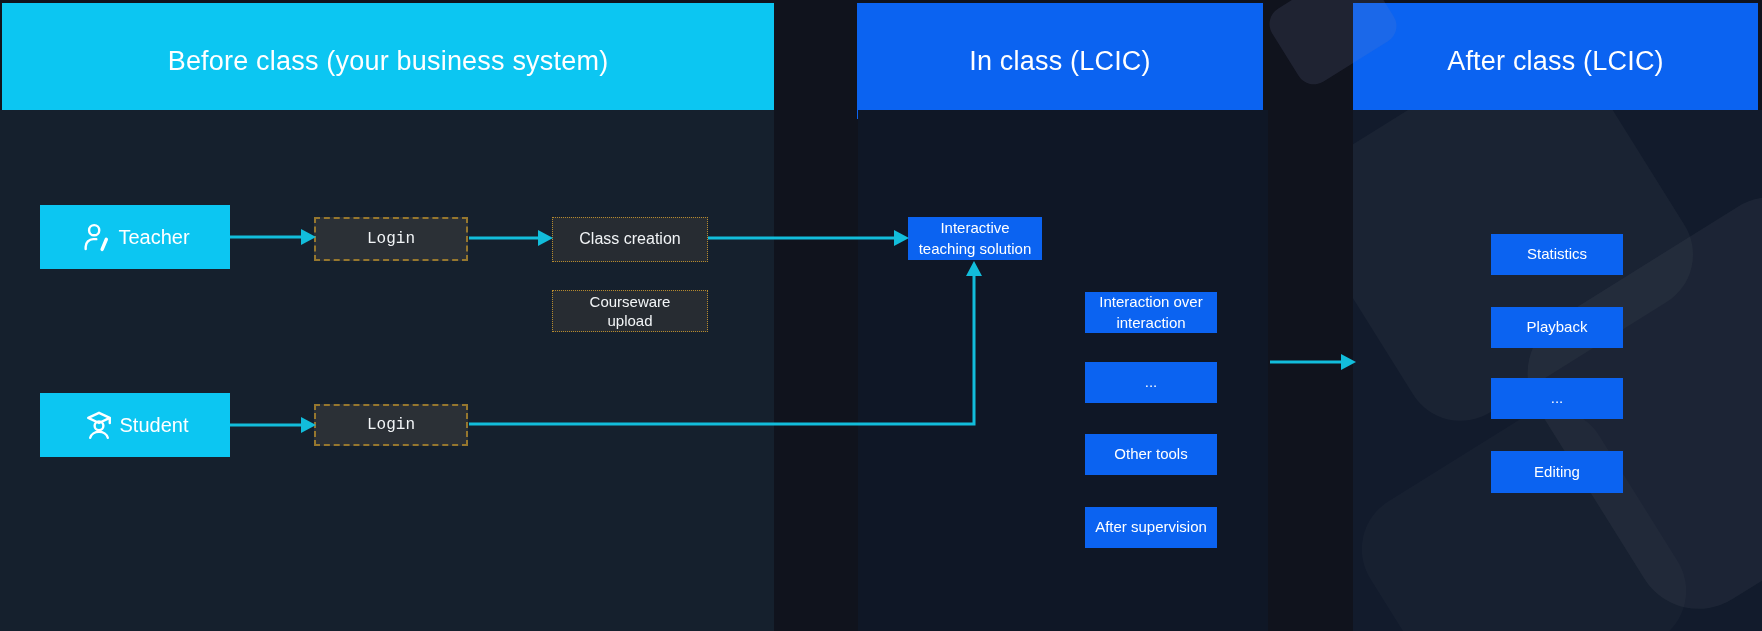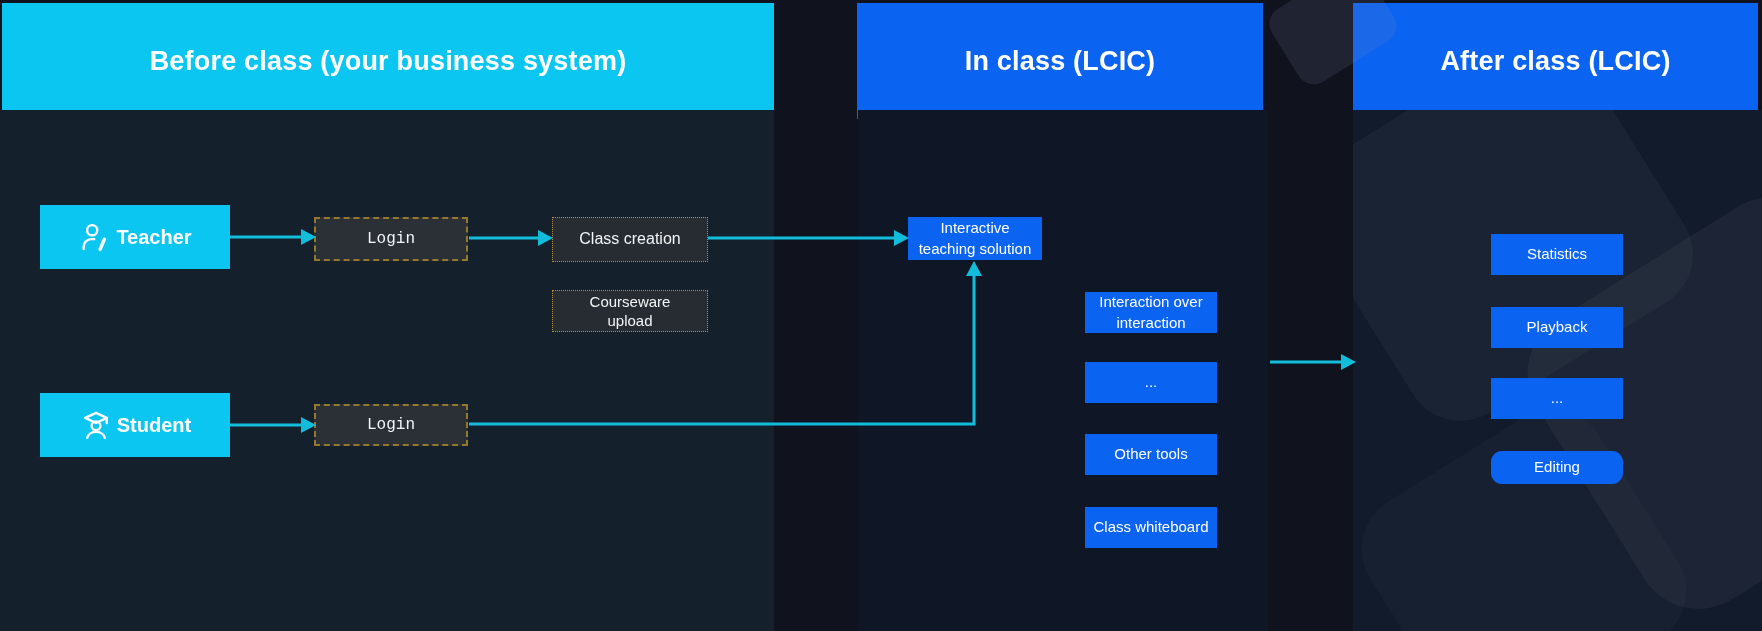--- a/index.html
+++ b/index.html
@@ -1,21 +1,21 @@
 <!DOCTYPE html>
 <html><head>
 <meta charset="utf-8">
 <style>
   html,body{margin:0;padding:0;background:#10131d;}
   body{width:1762px;height:631px;overflow:hidden;font-family:"Liberation Sans",sans-serif;}
   .stage{position:relative;width:1762px;height:631px;background:#10131d;overflow:hidden;}
 
   
   .hdr{position:absolute;top:3px;height:116px;display:flex;align-items:center;justify-content:center;
-       color:#ffffff;font-size:27px;font-weight:700;letter-spacing:.2px;}
+       color:#ffffff;font-size:27px;font-weight:400;letter-spacing:.2px;}
   .hdr-before{left:2px;width:772px;background:#0cc6f2;}
   .hdr-in{left:857px;width:406px;background:#0b63f1;}
   .hdr-after{left:1353px;width:405px;background:#0b63f1;}
 
   
   .panel{position:absolute;top:110px;height:521px;}
   .panel-left{left:0;width:774px;background:#15202d;}
   .panel-mid{left:858px;width:410px;background:#0f1726;}
   .panel-right{left:1353px;width:409px;background:#121b2c;overflow:hidden;}
 
@@ -23,21 +23,21 @@
   .deco-1{left:-14px;top:-30px;width:320px;height:300px;border-radius:56px;transform:rotate(-32deg);}
   .deco-2{left:212px;top:128px;width:340px;height:330px;border-radius:64px;transform:rotate(-32deg);background:rgba(255,255,255,.045);}
   .deco-3{left:36px;top:330px;width:270px;height:260px;border-radius:56px;transform:rotate(-32deg);background:rgba(255,255,255,.025);}
   .deco-top{position:absolute;left:1277px;top:-18px;width:112px;height:86px;border-radius:18px;
             transform:rotate(-32deg);background:rgba(130,136,185,.14);}
 
   
   .node{position:absolute;display:flex;align-items:center;justify-content:center;
         text-align:center;color:#ffffff;box-sizing:border-box;}
 
-  .cyan-node{background:#0cc6f2;font-size:20px;font-weight:700;gap:4px;}
+  .cyan-node{background:#0cc6f2;font-size:20px;font-weight:400;gap:4px;}
   .n-teacher{left:40px;top:205px;width:190px;height:64px;}
   .n-student{left:40px;top:393px;width:190px;height:64px;}
   .cyan-node .icon{display:flex;align-items:center;}
 
   .dash-node{background:#2b3036;border:2px dashed #96772e;font-size:16px;color:#f2f5f7;font-family:Liberation Mono, monospace;}
   .n-login-t{left:314px;top:217px;width:154px;height:44px;}
   .n-login-s{left:314px;top:404px;width:154px;height:42px;}
 
   .dot-node{background:#272c32;border:1px dotted #b58a2e;font-size:16px;color:#f2f5f7;line-height:1.3;}
   .n-create{left:552px;top:217px;width:156px;height:45px;}
@@ -46,21 +46,21 @@
   .blue-node{background:#0b63f1;font-size:15px;line-height:1.35;padding:0 2px;}
   .n-its{left:908px;top:217px;width:134px;height:43px;}
   .n-av{left:1084px;top:217px;width:134px;height:43px;}
   .n-iow{left:1085px;top:292px;width:132px;height:41px;}
   .n-dots-mid{left:1085px;top:362px;width:132px;height:41px;}
   .n-other{left:1085px;top:434px;width:132px;height:41px;}
   .n-super{left:1085px;top:507px;width:132px;height:41px;padding:0;}
   .n-stats{left:1491px;top:234px;width:132px;height:41px;}
   .n-playback{left:1491px;top:307px;width:132px;height:41px;}
   .n-dots-after{left:1491px;top:378px;width:132px;height:41px;}
-  .n-editing{left:1491px;top:451px;width:132px;height:33px;border-radius:11px;}
+  .n-editing{left:1491px;top:451px;width:132px;height:42px;}
 
   
   .arrows{position:absolute;left:0;top:0;width:1762px;height:631px;pointer-events:none;}
   .arrows *{vector-effect:non-scaling-stroke;}
 </style>
 </head>
 <body>
 
 <div class="stage">
 
@@ -128,21 +128,21 @@
   <div class="node blue-node n-iow">
     <span>Interaction over interaction</span>
   </div>
   <div class="node blue-node n-dots-mid">
     <span>...</span>
   </div>
   <div class="node blue-node n-other">
     <span>Other tools</span>
   </div>
   <div class="node blue-node n-super">
-    <span>Class whiteboard</span>
+    <span>After supervision</span>
   </div>
 
   <div class="node blue-node n-stats">
     <span>Statistics</span>
   </div>
   <div class="node blue-node n-playback">
     <span>Playback</span>
   </div>
   <div class="node blue-node n-dots-after">
     <span>...</span>

